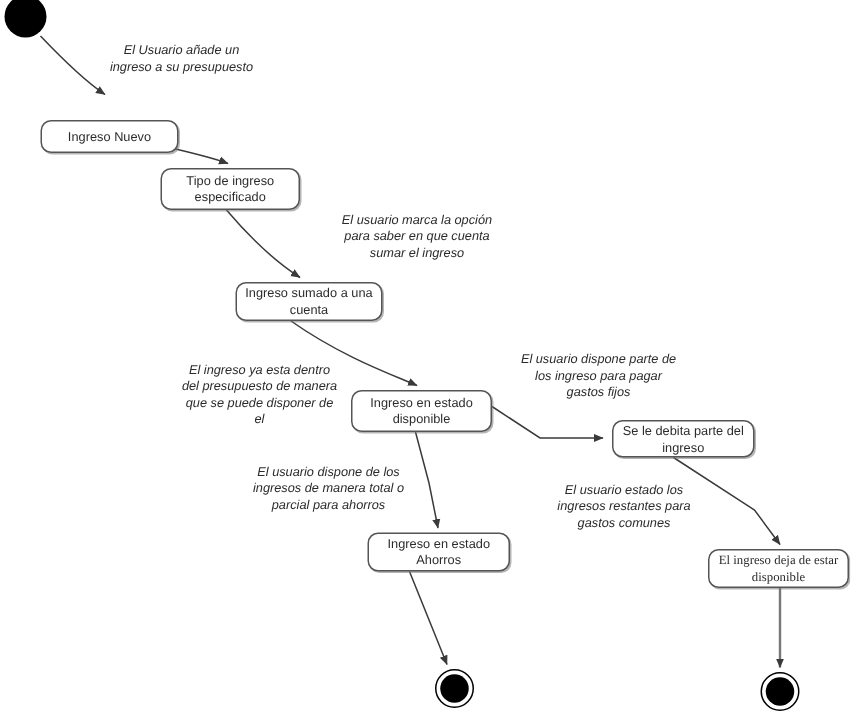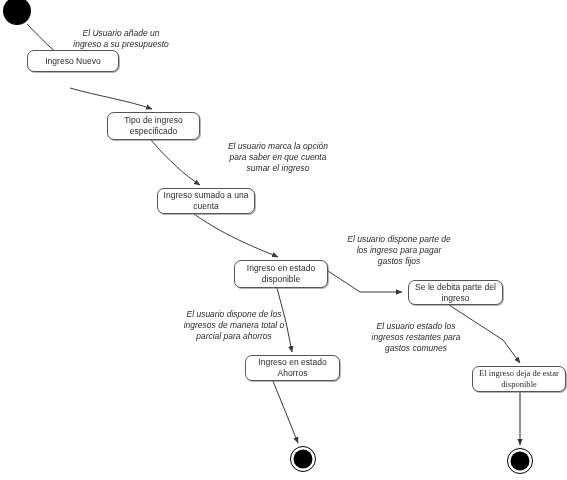--- a/index.html
+++ b/index.html
@@ -101,21 +101,21 @@
 
     <path d="M449,305 L503,340 L520,363" fill="none" stroke="#3a3a3a" stroke-width="1" marker-end="url(#arrowhead)"></path>
 
     <path d="M273,381 L298,443" fill="none" stroke="#3a3a3a" stroke-width="1" marker-end="url(#arrowhead)"></path>
 
     <path d="M520,392 L520,445" fill="none" stroke="#777777" stroke-width="1.6" marker-end="url(#arrowhead)"></path>
   </svg>
 
   <div class="initial-node" style="left:3px; top:-3px; width:28px; height:28px;"></div>
 
-  <div class="state-node" style="left:27px; top:50px; width:92px; height:22px;">
+  <div class="state-node" style="left:27px; top:80px; width:92px; height:22px;">
     <span style="white-space: pre-line;">Ingreso Nuevo</span>
   </div>
 
   <div class="state-node" style="left:157px; top:188px; width:98px; height:26px;">
     <span style="white-space: pre-line;">Ingreso sumado a una
 cuenta</span>
   </div>
 
   <div class="state-node" style="left:107px; top:112px; width:93px; height:28px;">
     <span style="white-space: pre-line;">Tipo de ingreso
@@ -151,26 +151,30 @@
   </div>
 
   <div class="edge-label" style="left: 61px; top: 28px; width: 120px; white-space: pre-line;">El Usuario añade un
 ingreso a su presupuesto</div>
 
 
   <div class="edge-label" style="left: 218px; top: 141px; width: 120px; white-space: pre-line;">El usuario marca la opción
 para saber en que cuenta
 sumar el ingreso</div>
 
+  <div class="edge-label" style="left: 113px; top: 241px; width: 120px; white-space: pre-line;">El ingreso ya esta dentro
+del presupuesto de manera
+que se puede disponer de
+el</div>
 
   <div class="edge-label" style="left: 336px; top: 234px; width: 126px; white-space: pre-line;">El usuario dispone parte de
 los ingreso para pagar
 gastos fijos</div>
 
-  <div class="edge-label" style="left: 172px; top: 309px; width: 124px; white-space: pre-line;">El usuario dispone de los
+  <div class="edge-label" style="left: 157px; top: 309px; width: 124px; white-space: pre-line;">El usuario dispone de los
 ingresos de manera total o
 parcial para ahorros</div>
 
   <div class="edge-label" style="left: 360px; top: 321px; width: 112px; white-space: pre-line;">El usuario estado los
 ingresos restantes para
 gastos comunes</div>
 
 </div>
 
 </body></html>

